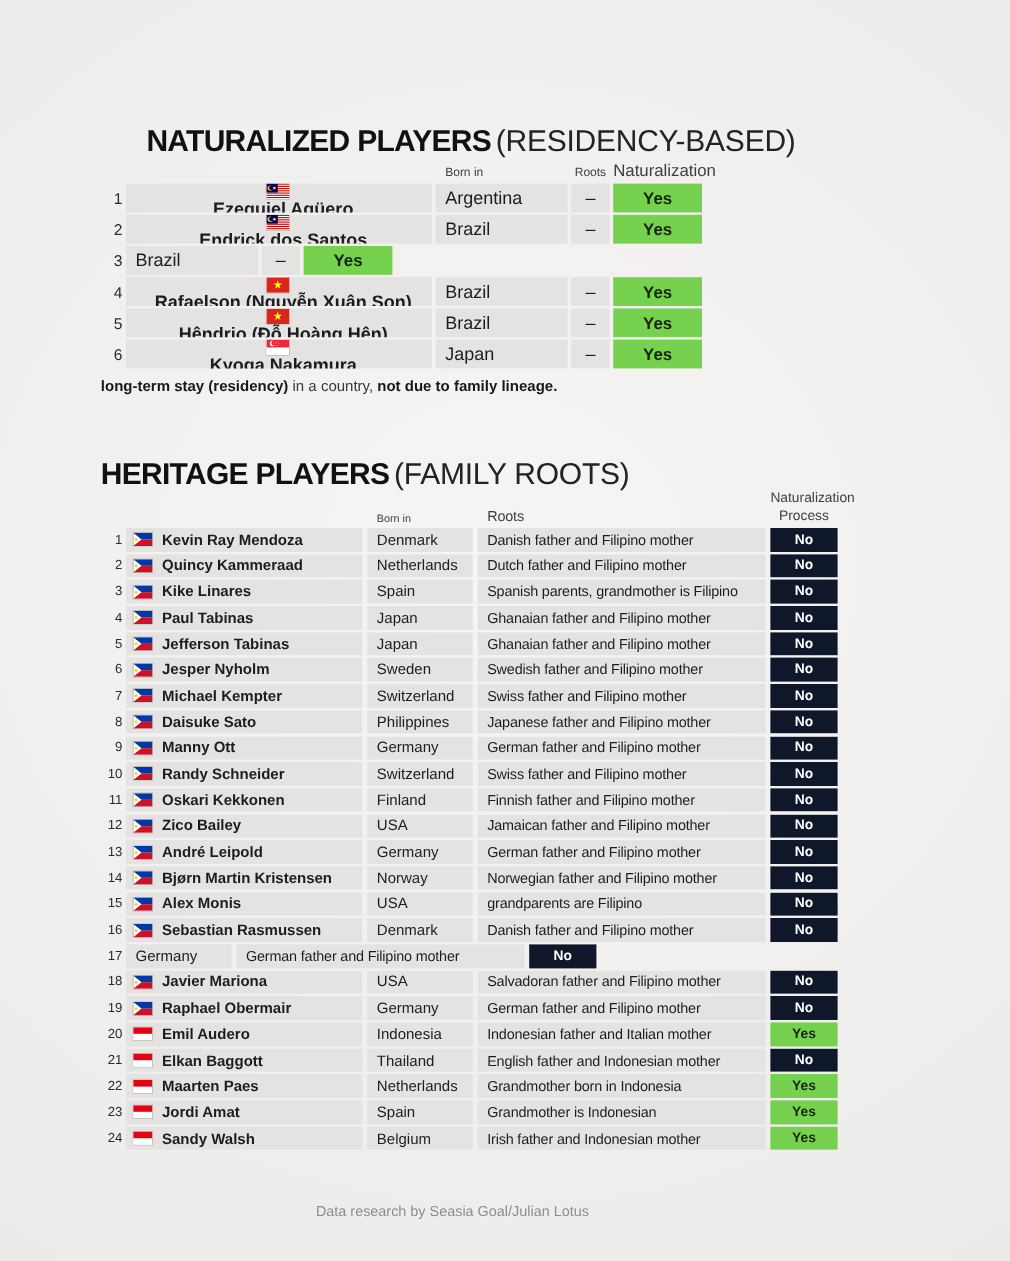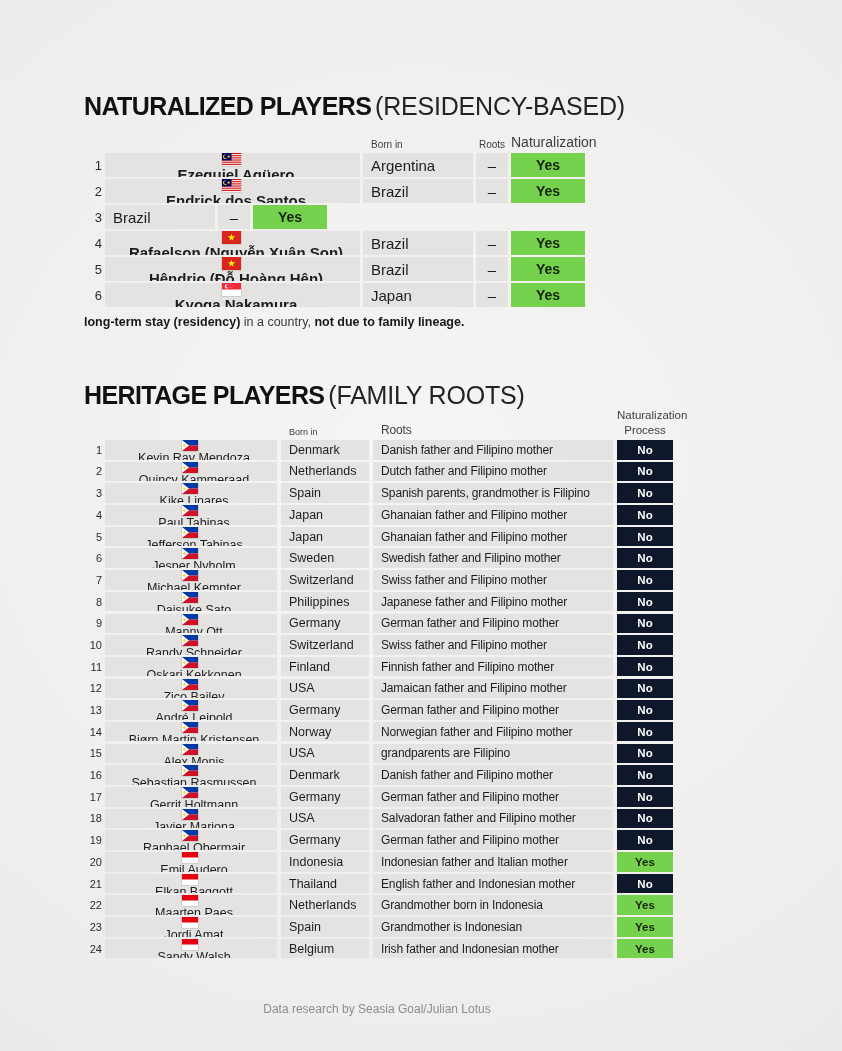--- a/index.html
+++ b/index.html
@@ -9,21 +9,21 @@
     background:radial-gradient(120% 90% at 50% 45%, #f6f5f3 0%, #efeeec 55%, #e7e6e4 100%);
     color:#1d1d1f;
     overflow:hidden;
   }
   .page { position:relative; width:842px; height:1051px; }
 
   
   .sec-title { position:absolute; left:84px; white-space:nowrap; letter-spacing:-0.6px; }
   .sec-title .tb { font-weight:800; font-size:25px; color:#111113; }
   .sec-title .tl { font-weight:400; font-size:25px; color:#222326; letter-spacing:-0.2px; }
-  #title-1 { top:92px; }
+  #title-1 { top:104px;margin-left:38px; }
   #title-2 { top:381px; }
 
   
   .tbl { position:absolute; left:84px; }
   .trow { display:flex; align-items:center; }
   .num { text-align:right; color:#2b2b2d; flex:0 0 auto; }
   .cell { background:#e4e3e1; height:100%; display:flex; align-items:center; overflow:hidden; white-space:nowrap; flex:0 0 auto; }
   .badge { height:100%; display:flex; align-items:center; justify-content:center; font-weight:700; flex:0 0 auto; }
   .badge.yes { background:#75d14e; color:#17230f; }
   .badge.no  { background:#0f172a; color:#ffffff; }
@@ -49,21 +49,21 @@
 
   
   #note { position:absolute; left:84px; top:313px; font-size:12.5px; line-height:18px; color:#3a3a3c; }
   #note b { color:#18181a; font-weight:700; }
 
   
   #t2 { top:409px; width:640px; }
   #t2 .hdr-row { height:28px; margin-bottom:3px; font-size:9px; }
   #t2 .trow { height:19.5px; margin-bottom:2.2px; font-size:12.5px; }
   .t2-num   { width:18px; margin-right:3px; font-size:11px; }
-  .t2-name  { width:172px; margin-right:4px; padding-left:6px; font-weight:400;flex-direction:column; }
+  .t2-name  { width:197px; margin-right:4px; padding-left:6px; font-weight:700; }
   .t2-name .flag { width:16px; height:11px; margin-right:8px; }
   .t2-born  { width:88px;  margin-right:4px; padding-left:8px; font-weight:400; }
   .t2-roots { width:240px; margin-right:4px; padding-left:8px; font-weight:400; letter-spacing:-0.15px; font-size:12px; }
   .t2-nat   { width:56px; font-size:11.5px; }
   #t2 .hdr-born  { padding-left:8px; }
   #t2 .hdr-roots { padding-left:8px; }
   #t2 .hdr-nat   { text-align:center; white-space:pre-line; line-height:1.25; }
 
   
   #footer { position:absolute; top:1002px; left:0; width:754px; text-align:center;
@@ -512,31 +512,20 @@
             </span>
       <span>Sebastian Rasmussen</span>
     </span>
     <span class="cell t2-born">Denmark</span>
     <span class="cell t2-roots">Danish father and Filipino mother</span>
     <span class="badge t2-nat no">No</span>
   </div>
 
   <div class="trow">
     <span class="num t2-num">17</span>
-    <span class="cell t2-name">
-      <span class="flag">
-              <svg viewBox="0 0 30 20" preserveAspectRatio="none">
-                <rect width="30" height="10" fill="#0038a8"></rect>
-                <rect y="10" width="30" height="10" fill="#ce1126"></rect>
-                <polygon points="0,0 13,10 0,20" fill="#fff"></polygon>
-                <circle cx="4.4" cy="10" r="2.3" fill="#fcd116"></circle>
-              </svg>
-            </span>
-      <span>Gerrit Holtmann</span>
-    </span>
     <span class="cell t2-born">Germany</span>
     <span class="cell t2-roots">German father and Filipino mother</span>
     <span class="badge t2-nat no">No</span>
   </div>
 
   <div class="trow">
     <span class="num t2-num">18</span>
     <span class="cell t2-name">
       <span class="flag">
               <svg viewBox="0 0 30 20" preserveAspectRatio="none">

